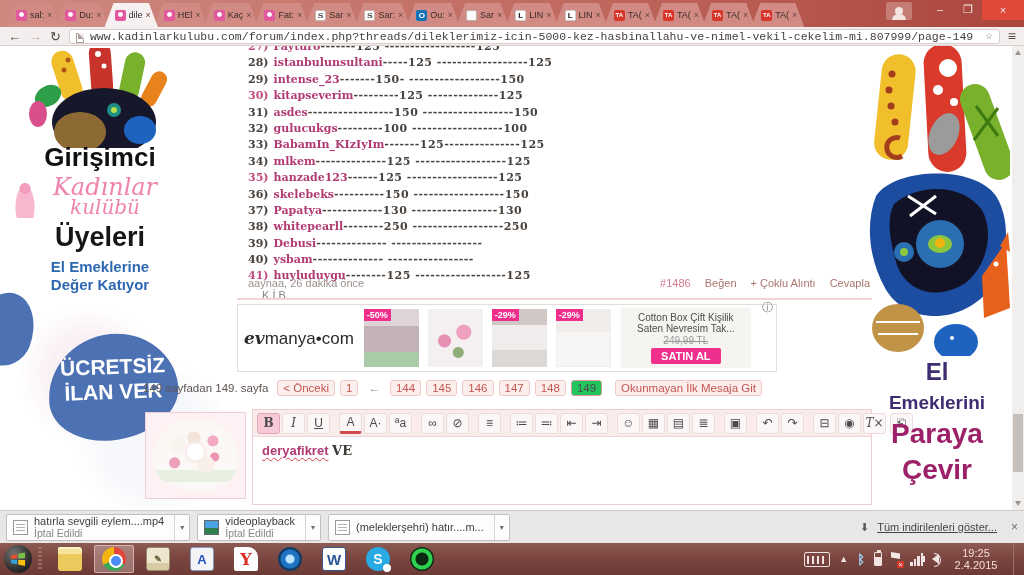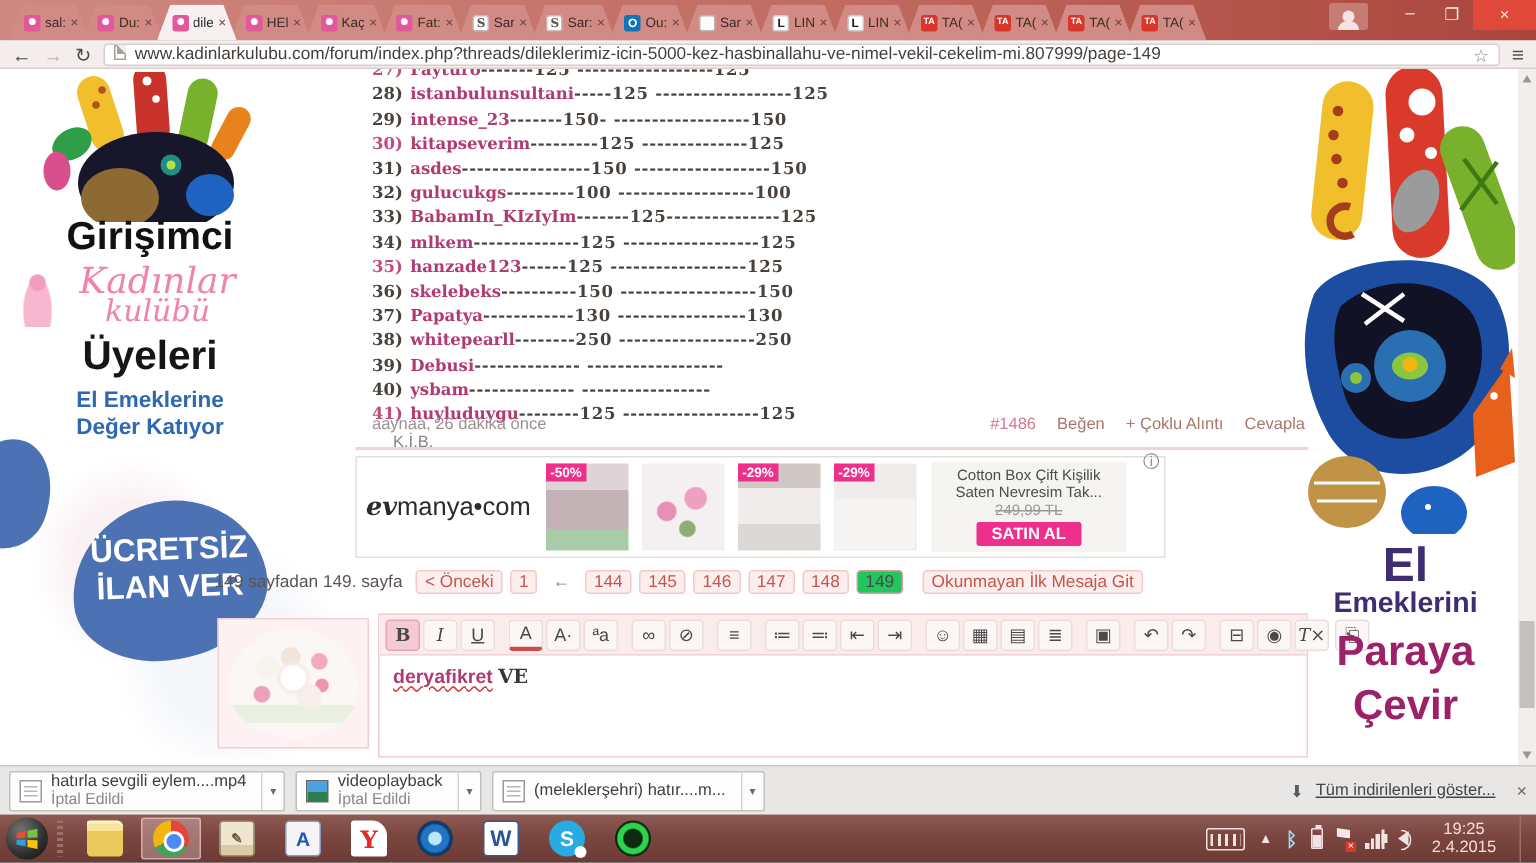--- a/index.html
+++ b/index.html
@@ -40,21 +40,21 @@
   .wc{width:28px;height:18px;display:flex;align-items:center;justify-content:center;
       color:#f7e9e7;font-size:11px;cursor:pointer;}
   .wc.close{background:#e0483a;width:42px;height:20px;}
 
   
   .urlbar{position:absolute;left:0;top:27px;width:1024px;height:19px;background:#f3eeed;
       border-bottom:1px solid #d9cfcd;display:flex;align-items:center;gap:8px;padding:0 8px;}
   .nav-ic{font-size:13px;color:#4e4744;line-height:1;cursor:pointer;}
   .nav-ic.dim{color:#bdb2af;}
   .omnibox{flex:1;height:15px;background:#fff;border:1px solid #d8cecb;border-radius:3px;
-      display:flex;align-items:flex-start;gap:6px;padding:0 6px;font-size:11.5px;color:#453f3c;}
+      display:flex;align-items:flex-end;gap:6px;padding:0 6px;font-size:11.5px;color:#453f3c;font-family:Liberation Mono, monospace;}
   .pg-ic{width:8px;height:10px;background:#fff;border:1px solid #a99f9b;flex:none;position:relative;}
   .pg-ic::after{content:"";position:absolute;right:-1px;top:-1px;border:3px solid #f3eeed;border-left-color:#a99f9b;border-bottom-color:#a99f9b;}
   .url-text{white-space:nowrap;overflow:hidden;}
   .star{margin-left:auto;color:#8f8581;font-size:12px;}
   .menu-ic{font-size:14px;color:#5a514d;cursor:pointer;}
 
   
   .page{position:absolute;left:0;top:46px;width:1024px;height:464px;background:#fff;overflow:hidden;}
 
   
@@ -155,21 +155,21 @@
   .tbtn.tb-u{text-decoration:underline;}
   .tbtn.tb-color{border-bottom:3px solid #cf4a4a;line-height:10px;}
   .ed-right{margin-left:auto;display:flex;gap:4px;}
   .ed-body{padding:6px 9px;font-size:13px;color:#333;height:67px;cursor:text;}
   .ed-link{color:#b03a73;font-weight:bold;text-decoration:underline wavy #d24040 1px;text-underline-offset:2px;}
   .ed-ve{color:#3a3632;font-weight:bold;font-family:"DejaVu Serif",serif;}
 
   
   .rsb{position:absolute;left:862px;top:0;width:150px;height:464px;overflow:hidden;text-align:center;}
   .rsb-hand{position:absolute;left:2px;top:0;}
-  .rsb-t1{position:absolute;left:0;top:312px;width:150px;font-size:32px;font-weight:bold;color:#3f2d72;}
+  .rsb-t1{position:absolute;left:0;top:312px;width:150px;font-size:24px;font-weight:bold;color:#3f2d72;}
   .rsb-t2{position:absolute;left:0;top:346px;width:150px;font-size:19px;font-weight:bold;color:#3f2d72;}
   .rsb-t3{position:absolute;left:0;top:372px;width:150px;font-size:28px;font-weight:bold;color:#9c2168;}
   .rsb-t4{position:absolute;left:0;top:408px;width:150px;font-size:28px;font-weight:bold;color:#9c2168;}
 
   
   .sbar{position:absolute;left:1012px;top:0;width:12px;height:464px;background:#f1efee;}
   .sb-up,.sb-dn{position:absolute;left:3px;width:0;height:0;border-left:3.5px solid transparent;border-right:3.5px solid transparent;}
   .sb-up{top:4px;border-bottom:5px solid #9d9591;}
   .sb-dn{bottom:4px;border-top:5px solid #9d9591;}
   .sb-thumb{position:absolute;left:1px;top:368px;width:10px;height:58px;background:#c6c0bd;}

